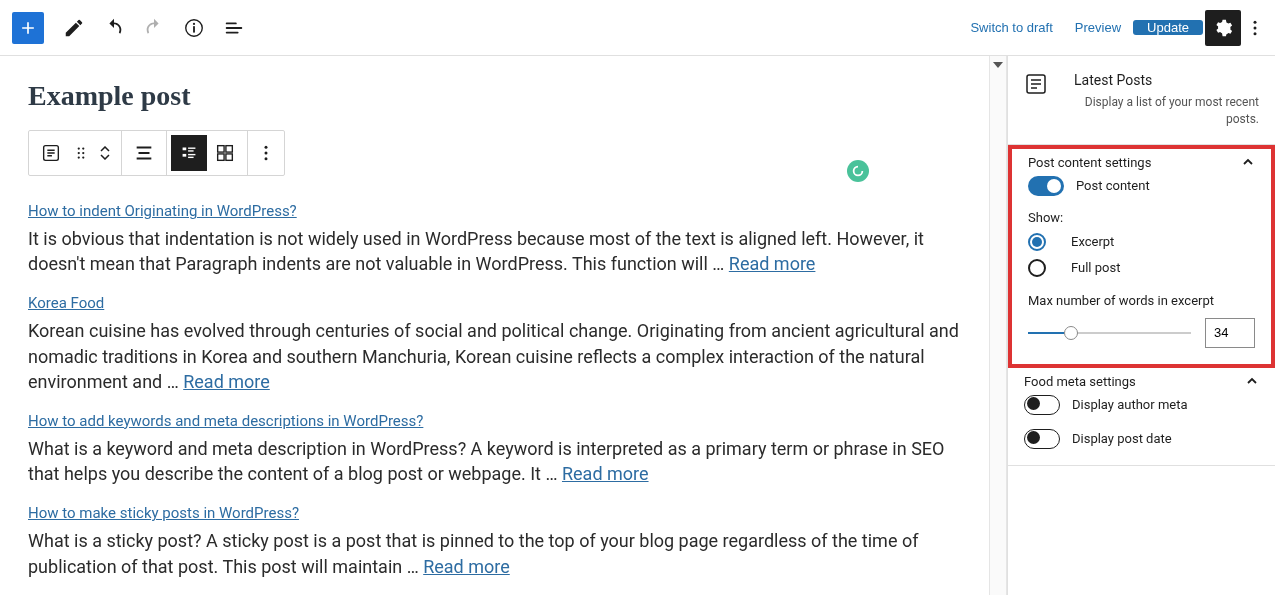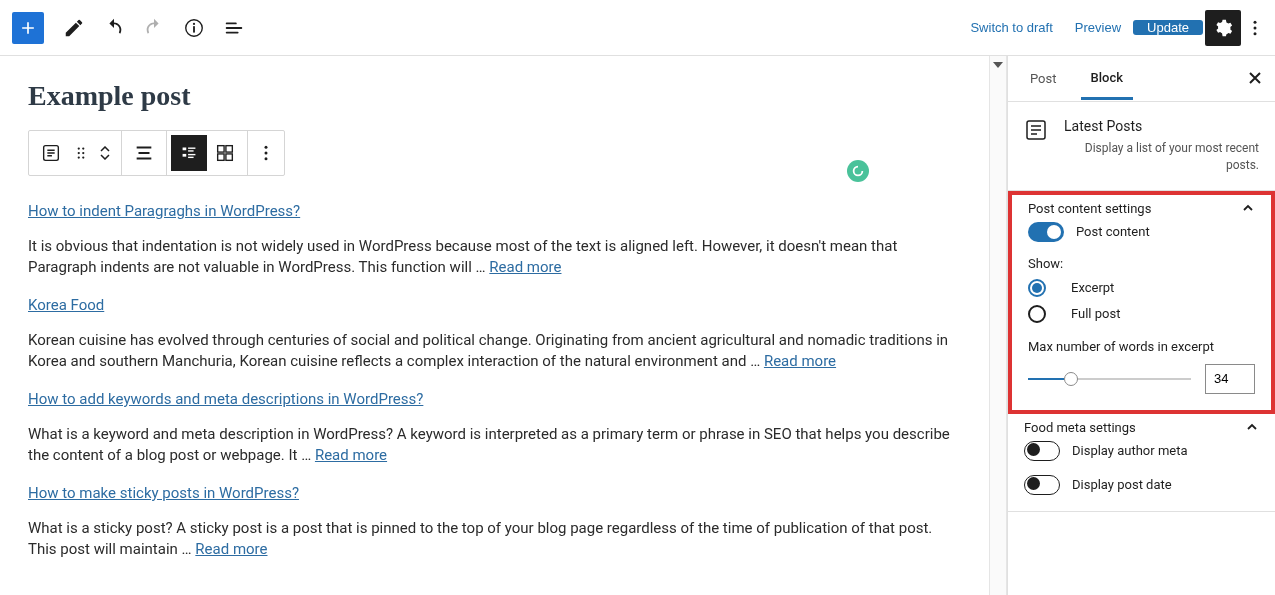--- a/index.html
+++ b/index.html
@@ -26,29 +26,29 @@
 .grammarly { position: absolute; right: 120px; top: 104px; width: 22px; height: 22px; border-radius: 50%; background: #4ac29a; display: flex; align-items: center; justify-content: center; color: #fff; font-size: 13px; font-weight: bold; }
 
 .block-toolbar { display: flex; border: 1px solid #d5d5d5; border-radius: 2px; margin-bottom: 18px; width: fit-content; }
 .tgroup { display: flex; border-right: 1px solid #d5d5d5; padding: 4px; }
 .tgroup:last-child { border-right: none; }
 .tbtn { width: 36px; height: 36px; border: none; background: transparent; display: flex; align-items: center; justify-content: center; cursor: pointer; }
 .tbtn.active { background: #1e1e1e; color: #fff; }
 .tbtn.stacked { width: 24px; flex-direction: column; gap: 2px; }
 
 .post-link { color: #2d6ca2; text-decoration: underline; font-size: 15px; display: inline-block; margin-top: 8px; }
-.post-excerpt { font-size: 15px; color: #2b2b2b; line-height: 1.4; margin-top: 16px; margin-bottom: 10px; }
+.post-excerpt { font-size: 18px; color: #2b2b2b; line-height: 1.4; margin-top: 6px; margin-bottom: 10px; }
 .read-more { color: #2d6ca2; text-decoration: underline; }
 
 .tabs { display: flex; border-bottom: 1px solid #e0e0e0; padding: 0 12px; position: relative; height: 46px; align-items: center; }
 .tab { padding: 12px 10px; font-size: 13px; cursor: pointer; color: #555; margin-right: 14px; }
 .tab.active { color: #1e1e1e; border-bottom: 3px solid #2271b1; font-weight: 500; }
 .close-panel { position: absolute; right: 8px; top: 10px; background: none; border: none; cursor: pointer; font-size: 16px; padding: 4px; }
 
-.block-info { display: flex; padding: 16px; gap: 16px; border-bottom: 1px solid #e0e0e0; }
+.block-info { display: flex; padding: 16px; gap: 26px; border-bottom: 1px solid #e0e0e0; }
 .block-info-icon { width: 24px; height: 24px; flex-shrink: 0; }
 .block-info-text .title { font-size: 14px; color: #1e1e1e; margin-bottom: 6px; }
 .block-info-text .desc { font-size: 12px; color: #555; line-height: 1.4; text-align: right; }
 
 .panel { border-bottom: 1px solid #e0e0e0; }
 .panel-header { display: flex; justify-content: space-between; align-items: center; padding: 6px 16px; cursor: pointer; }
 .panel-title { font-size: 13px; color: #1e1e1e; }
 .panel-body { padding: 0 16px 16px; }
 .highlight { border: 4px solid #d33; }
 
@@ -199,48 +199,39 @@
           <svg width="20" height="20" viewBox="0 0 24 24">
               <circle cx="12" cy="5" r="1.8" fill="#1e1e1e"></circle>
               <circle cx="12" cy="12" r="1.8" fill="#1e1e1e"></circle>
               <circle cx="12" cy="19" r="1.8" fill="#1e1e1e"></circle>
             </svg>
         </button>
       </div>
     </div>
 
     <div>
-      <a class="post-link">How to indent Paragraghs in WordPress?</a>
+      <a class="post-link">How to indent Originating in WordPress?</a>
       <p class="post-excerpt"><span>It is obvious that indentation is not widely used in WordPress because most of the text is aligned left. However, it doesn't mean that Paragraph indents are not valuable in WordPress. This function will …</span> <a class="read-more">Read more</a></p>
 
       <a class="post-link">Korea Food</a>
       <p class="post-excerpt"><span>Korean cuisine has evolved through centuries of social and political change. Originating from ancient agricultural and nomadic traditions in Korea and southern Manchuria, Korean cuisine reflects a complex interaction of the natural environment and …</span> <a class="read-more">Read more</a></p>
 
       <a class="post-link">How to add keywords and meta descriptions in WordPress?</a>
       <p class="post-excerpt"><span>What is a keyword and meta description in WordPress? A keyword is interpreted as a primary term or phrase in SEO that helps you describe the content of a blog post or webpage. It …</span> <a class="read-more">Read more</a></p>
 
       <a class="post-link">How to make sticky posts in WordPress?</a>
       <p class="post-excerpt"><span>What is a sticky post? A sticky post is a post that is pinned to the top of your blog page regardless of the time of publication of that post. This post will maintain …</span> <a class="read-more">Read more</a></p>
     </div>
   </div>
 
   <div class="snippet-bar">
     <div class="snippet-caret"></div>
   </div>
 
   <div class="sidebar">
-    <div class="tabs">
-      <div class="tab">Post</div>
-      <div class="tab active">Block</div>
-      <button class="close-panel">
-        <svg width="16" height="16" viewBox="0 0 16 16">
-            <path d="M3 3l10 10M13 3L3 13" stroke="#1e1e1e" stroke-width="2"></path>
-          </svg>
-      </button>
-    </div>
 
     <div class="block-info">
       <div class="block-info-icon">
         <svg width="24" height="24" viewBox="0 0 24 24">
             <rect x="3" y="3" width="18" height="18" rx="2" stroke="#1e1e1e" stroke-width="1.5" fill="none"></rect>
             <path d="M7 8h10M7 12h10M7 16h6" stroke="#1e1e1e" stroke-width="1.5"></path>
           </svg>
       </div>
       <div class="block-info-text">
         <div class="title">Latest Posts</div>

